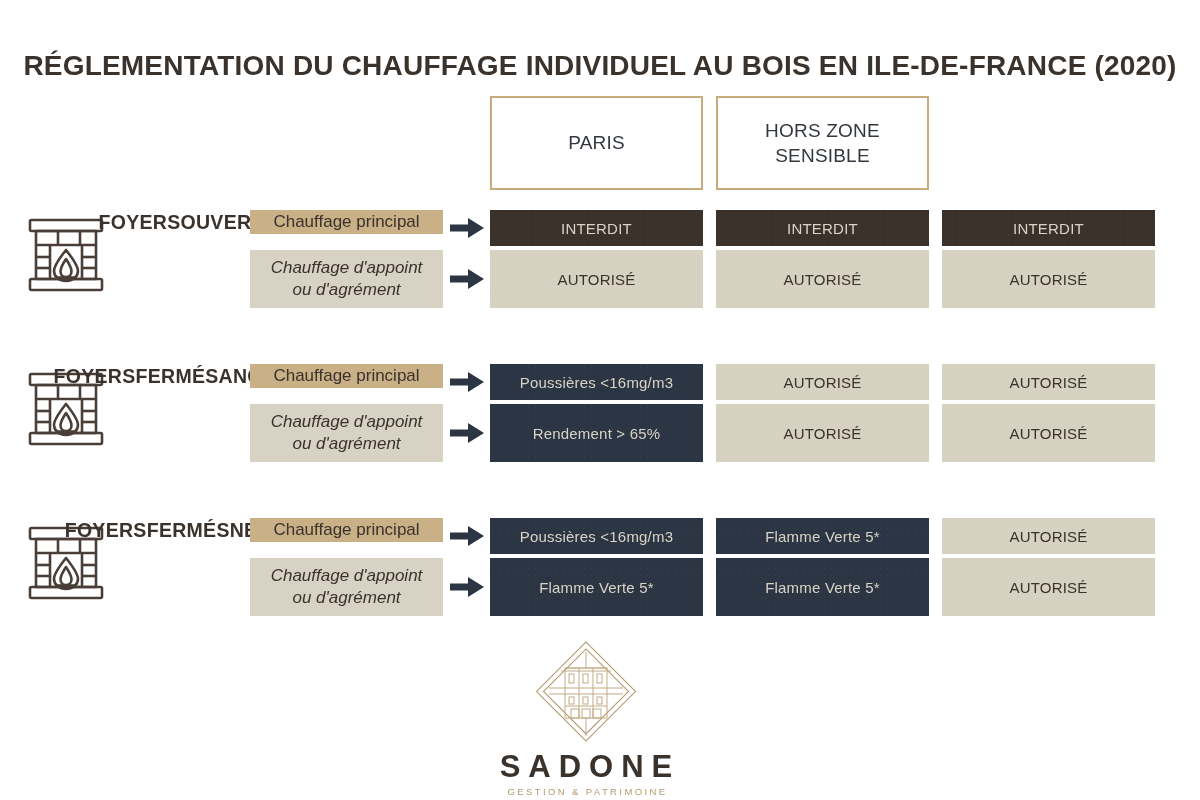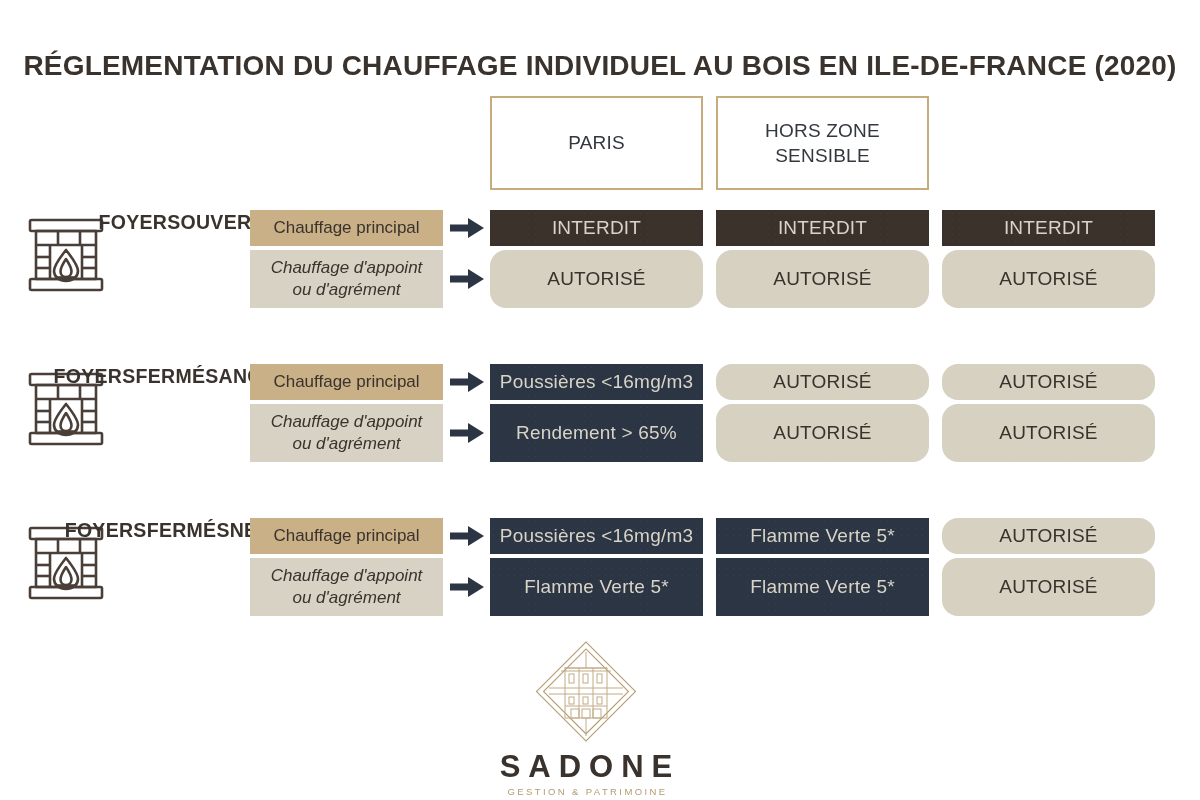--- a/index.html
+++ b/index.html
@@ -95,21 +95,21 @@
     left: 250px;
     width: 193px;
     display: flex;
     align-items: center;
     justify-content: center;
     text-align: center;
     font-size: 17px;
     line-height: 1.3;
     color: #3a322c;
   }
-  .usage.top    { top: 0px;  height: 36px; background: #c9b087; }
+  .usage.top    { top: 0px;  height: 24px; background: #c9b087; }
   .usage.bottom { top: 40px; height: 58px; background: #d7d2c3; font-style: italic; }
 
   
   .arrow {
     position: absolute;
     left: 450px;
     width: 34px;
     height: 24px;
   }
   .arrow.top    { top: 6px; }
@@ -117,32 +117,32 @@
 
   
   .cells { position: absolute; left: 490px; top: 0; }
   .cell {
     position: absolute;
     width: 213px;
     display: flex;
     align-items: center;
     justify-content: center;
     text-align: center;
-    font-size: 19px;
+    font-size: 15px;
     letter-spacing: 0.2px;
   }
   .cell.r0 { top: 0px;  height: 36px; }
   .cell.r1 { top: 40px; height: 58px; }
   .cell.c0 { left: 0px; }
   .cell.c1 { left: 226px; }
   .cell.c2 { left: 452px; }
 
   .v-dark  { background: #3a312b; color: #d9d4c8; }
   .v-navy  { background: #2b3543; color: #d9d4c8; text-align: center; }
-  .v-light { background: #d6d1c1; color: #3a322c; border-radius: 16px; }
+  .v-light { background: #d6d1c1; color: #3a322c; }
 
   
   .v-dark, .v-navy, .v-light, .usage.bottom {
     background-image:
       radial-gradient(rgba(255,255,255,0.055) 0.5px, transparent 0.6px);
     background-size: 7px 7px;
   }
 
   
   .logo {

